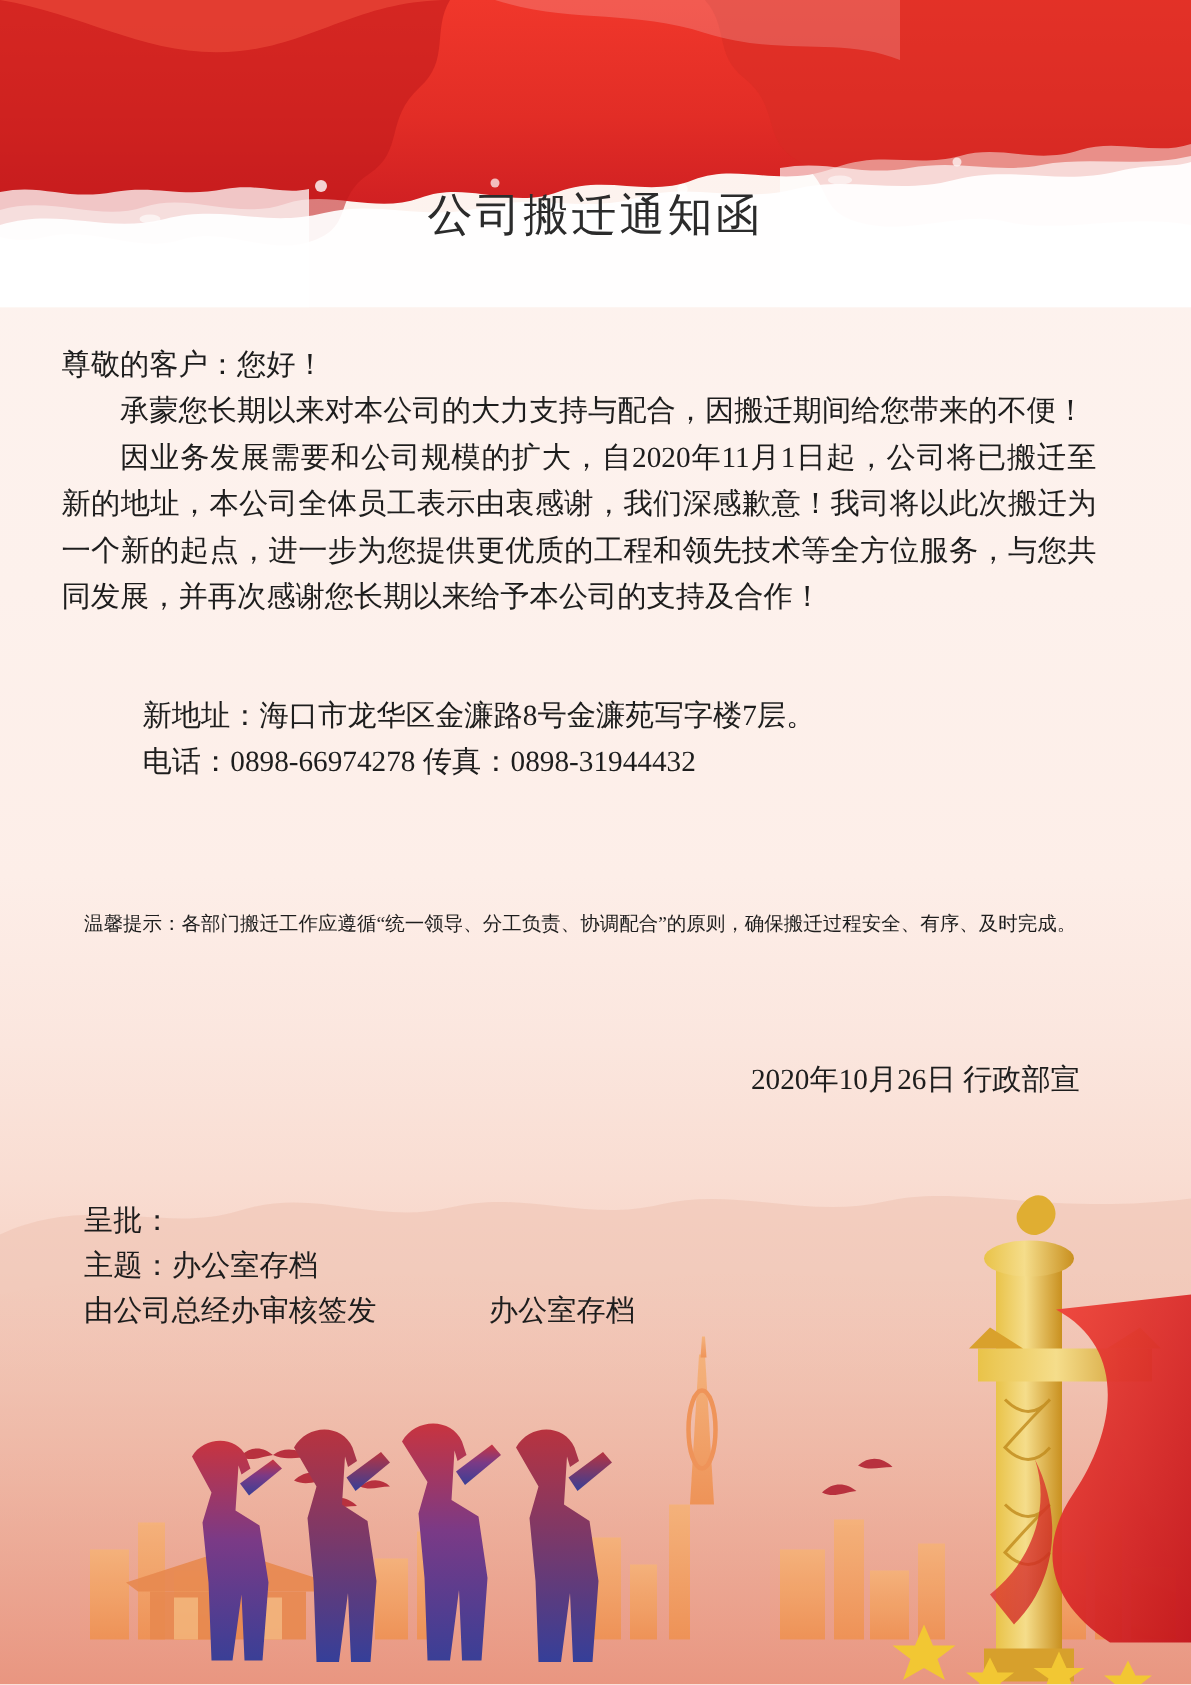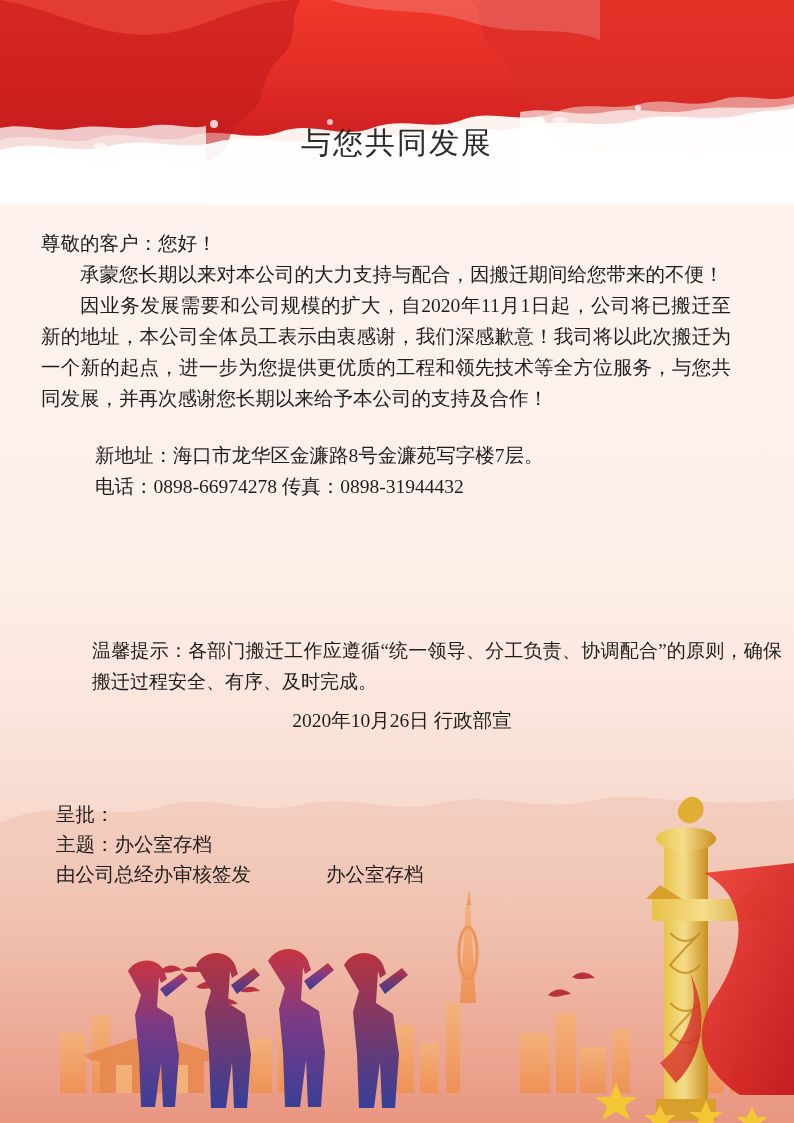--- a/index.html
+++ b/index.html
@@ -73,52 +73,51 @@
   }
   .body-text p {
     margin: 0;
     text-align: justify;
   }
   .indent { text-indent: 2em; }
 
   .contact-block {
     position: absolute;
     left: 56px;
-    top: 440px;
+    top: 462px;
     width: 690px;
     font-size: 19.5px;
     line-height: 31px;
     color: #1d1d1d;
     z-index: 5;
   }
   .contact-block p { margin: 0; text-indent: 2em; }
 
   .tips {
     position: absolute;
     left: 56px;
-    top: 635px;
-    width: 690px;
-    font-size: 19px;
+    top: 600px;
+    width: 690px;
+    font-size: 13px;
     line-height: 31px;
     color: #1d1d1d;
     z-index: 5;
     text-align: justify;
-    margin-left: 36px;
   }
   .tips p { margin: 0; }
 
   .signoff {
     position: absolute;
-    left: 72px;
+    left: 60px;
     top: 705px;
     width: 690px;
     font-size: 19.5px;
     line-height: 31px;
     color: #1d1d1d;
-    text-align: center;
+    text-align: right;
     padding-right: 30px;
     box-sizing: border-box;
     z-index: 5;
   }
 
   .approval {
     position: absolute;
     left: 56px;
     top: 800px;
     width: 690px;
@@ -172,21 +171,21 @@
       <circle cx="455" cy="126" r="3.5" fill="#ffffff" opacity="0.7"></circle>
       <circle cx="638" cy="108" r="3" fill="#ffffff" opacity="0.7"></circle>
       <ellipse cx="100" cy="146" rx="7" ry="3" fill="#ffffff" opacity="0.6"></ellipse>
       <ellipse cx="560" cy="120" rx="8" ry="3" fill="#ffffff" opacity="0.55"></ellipse>
 
       <path fill="#ff6a4d" opacity="0.35" d="M0,0 C60,10 100,40 160,34 C210,29 240,0 300,0 L300,0 Z"></path>
       <path fill="#ffffff" opacity="0.18" d="M330,0 C380,16 420,6 470,22 C520,38 560,24 600,40 L600,0 Z"></path>
     </svg>
   </div>
 
-  <div class="title">与您共同发展</div>
+  <div class="title">公司搬迁通知函</div>
 
   <div class="body-text">
     <p>尊敬的客户：您好！</p>
     <p class="indent">承蒙您长期以来对本公司的大力支持与配合，因搬迁期间给您带来的不便！</p>
     <p class="indent">因业务发展需要和公司规模的扩大，自2020年11月1日起，公司将已搬迁至新的地址，本公司全体员工表示由衷感谢，我们深感歉意！我司将以此次搬迁为一个新的起点，进一步为您提供更优质的工程和领先技术等全方位服务，与您共同发展，并再次感谢您长期以来给予本公司的支持及合作！</p>
   </div>
 
   <div class="contact-block">
     <p>新地址：海口市龙华区金濂路8号金濂苑写字楼7层。</p>
     <p>电话：0898-66974278  传真：0898-31944432</p>

